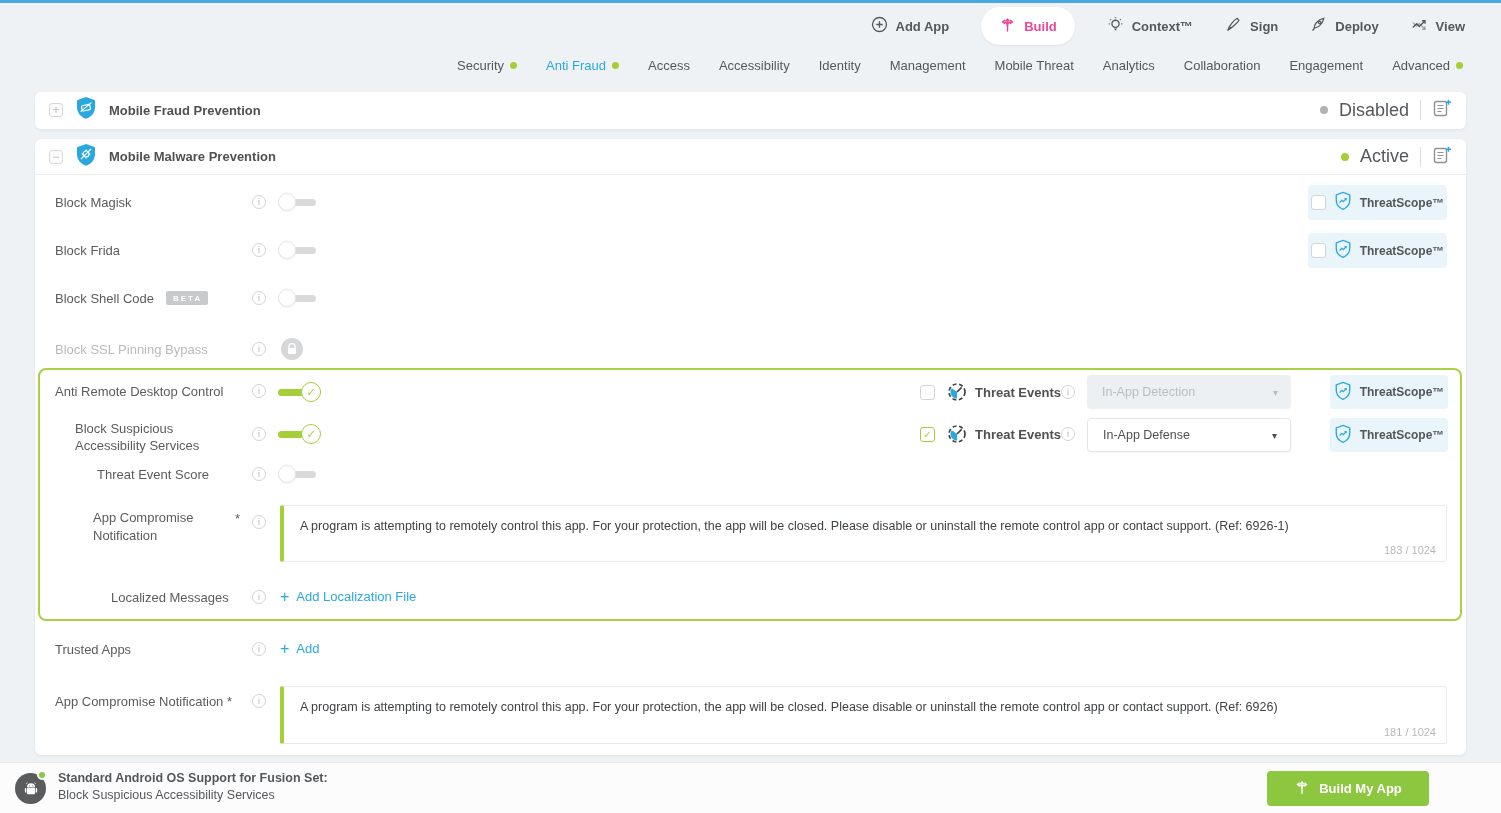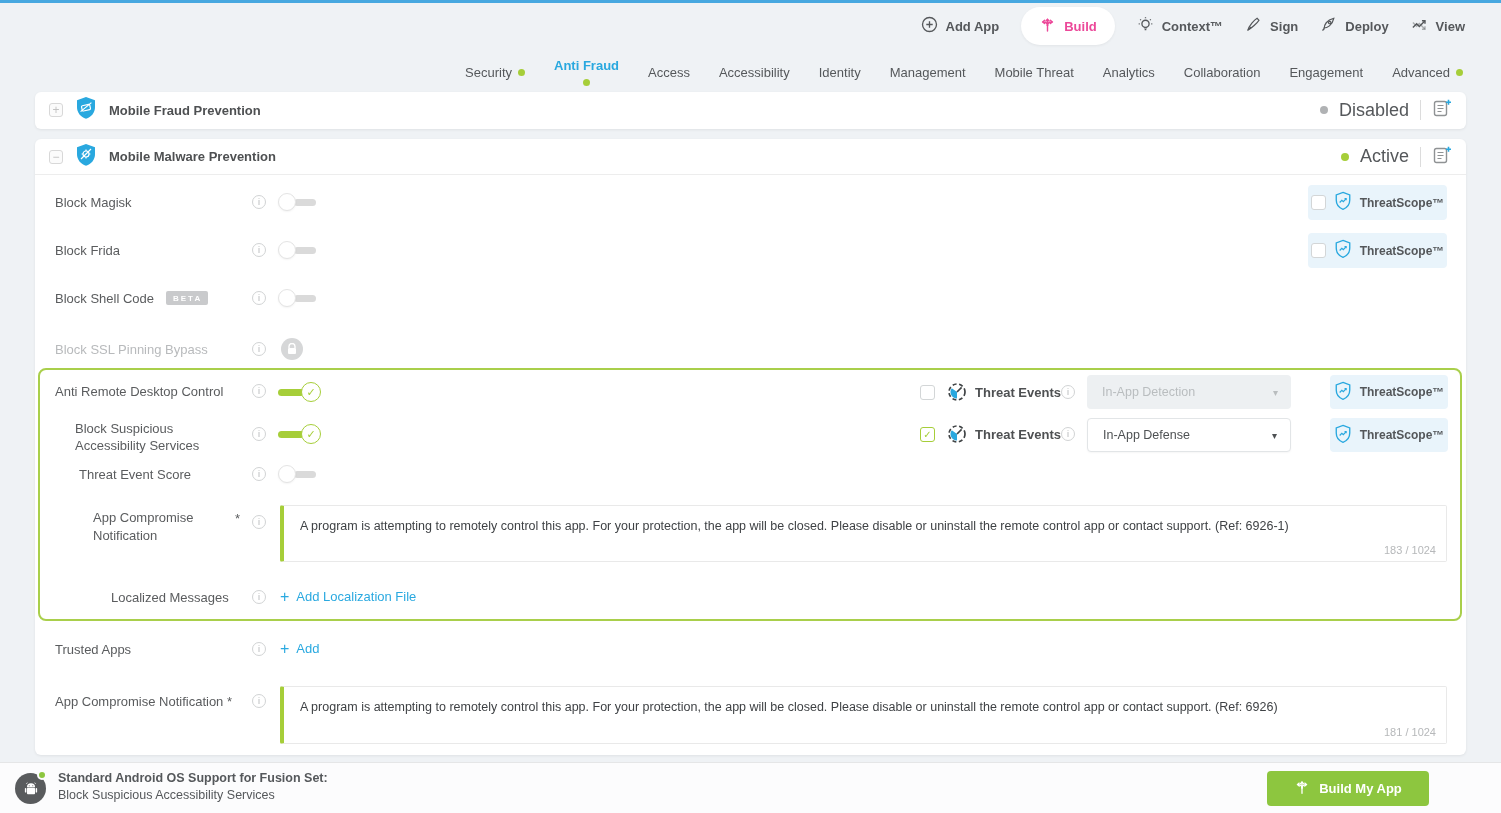--- a/index.html
+++ b/index.html
@@ -5,29 +5,29 @@
   * { margin:0; padding:0; box-sizing:border-box; }
   html,body { width:1501px; height:813px; }
   body { font-family:"Liberation Sans", sans-serif; background:#eff2f5; color:#55585b; overflow:hidden; }
   #app { position:relative; width:1501px; height:813px; }
   .abs { position:absolute; }
 
   
   .topline { position:absolute; top:0; left:0; right:0; height:3px; background:#47a8e0; }
 
   
-  .topnav { position:absolute; top:7px; right:36px; height:38px; display:flex; align-items:center; gap:22px; }
+  .topnav { position:absolute; top:7px; right:36px; height:38px; display:flex; align-items:center; gap:32px; }
   .topnav-item { display:flex; align-items:center; gap:8px; font-size:13px; font-weight:700; color:#55585b; cursor:pointer; }
   .topnav-item svg { width:17px; height:17px; }
   .topnav-item.active { background:#fff; color:#ec4899; border-radius:19px; padding:9px 18px; box-shadow:0 1px 3px rgba(0,0,0,.06); }
 
   
   .subnav { position:absolute; top:58px; right:38px; display:flex; align-items:center; gap:29px; font-size:13px; }
   .subnav-item { display:flex; align-items:center; gap:6px; cursor:pointer; color:#55585b; }
-  .subnav-item.active { color:#29a8df; font-weight:700;flex-direction:column; }
+  .subnav-item.active { color:#29a8df; font-weight:400; }
   .dot { width:7px; height:7px; border-radius:50%; background:#a6ce39; }
 
   
   .panel { position:absolute; left:35px; width:1431px; background:#fff; border-radius:6px; box-shadow:0 1px 3px rgba(0,0,0,.07); }
   .panel-header { display:flex; align-items:center; gap:12px; height:36px; padding:0 14px; }
   .expand-box { width:14px; height:14px; border:1px solid #d8d8d8; border-radius:3px; background:#fbfbfb; color:#c3c3c3; font-size:12px; line-height:12px; text-align:center; cursor:pointer; flex:0 0 auto; }
   .panel-title { font-size:13px; font-weight:700; color:#4e5052; }
   .header-right { margin-left:auto; display:flex; align-items:center; gap:11px; }
   .status-dot { width:8px; height:8px; border-radius:50%; }
   .status-dot.disabled { background:#b0b2b4; }
@@ -329,21 +329,21 @@
     </div>
     <div class="abs ts-btn" style="left:1295px;top:279px;width:118px;height:34px;">
       <span><svg viewBox="0 0 20 22" fill="none">
             <path d="M10 1.5L17.5 4.2V10c0 5.3-3.1 8.6-7.5 10.2C5.6 18.6 2.5 15.3 2.5 10V4.2Z" stroke="#29a8df" stroke-width="1.5"></path>
             <path d="M6.3 12.6l2.4-2.4 1.7 1.6 3.1-3.4" stroke="#29a8df" stroke-width="1.4"></path>
             <path d="M11.7 8.2h1.8v1.9" stroke="#29a8df" stroke-width="1.2"></path>
           </svg></span>
       <span>ThreatScope™</span>
     </div>
 
-    <span class="abs row-label" style="left:44px;top:328px;">Threat Event Score</span>
+    <span class="abs row-label" style="left:62px;top:328px;">Threat Event Score</span>
     <span class="abs info" style="left:217px;top:328px;">i</span>
     <div class="abs toggle-off" style="left:243px;top:326px;">
         <span class="track"></span>
         <span class="knob"></span>
       </div>
 
     <span class="abs row-label" style="left:58px;top:370px;width:120px;line-height:1.35;">App Compromise Notification</span>
     <span class="abs row-label" style="left:200px;top:372px;">*</span>
     <span class="abs info" style="left:217px;top:376px;">i</span>
     <div class="abs msgbox" style="left:245px;top:366px;width:1167px;height:57px;">

